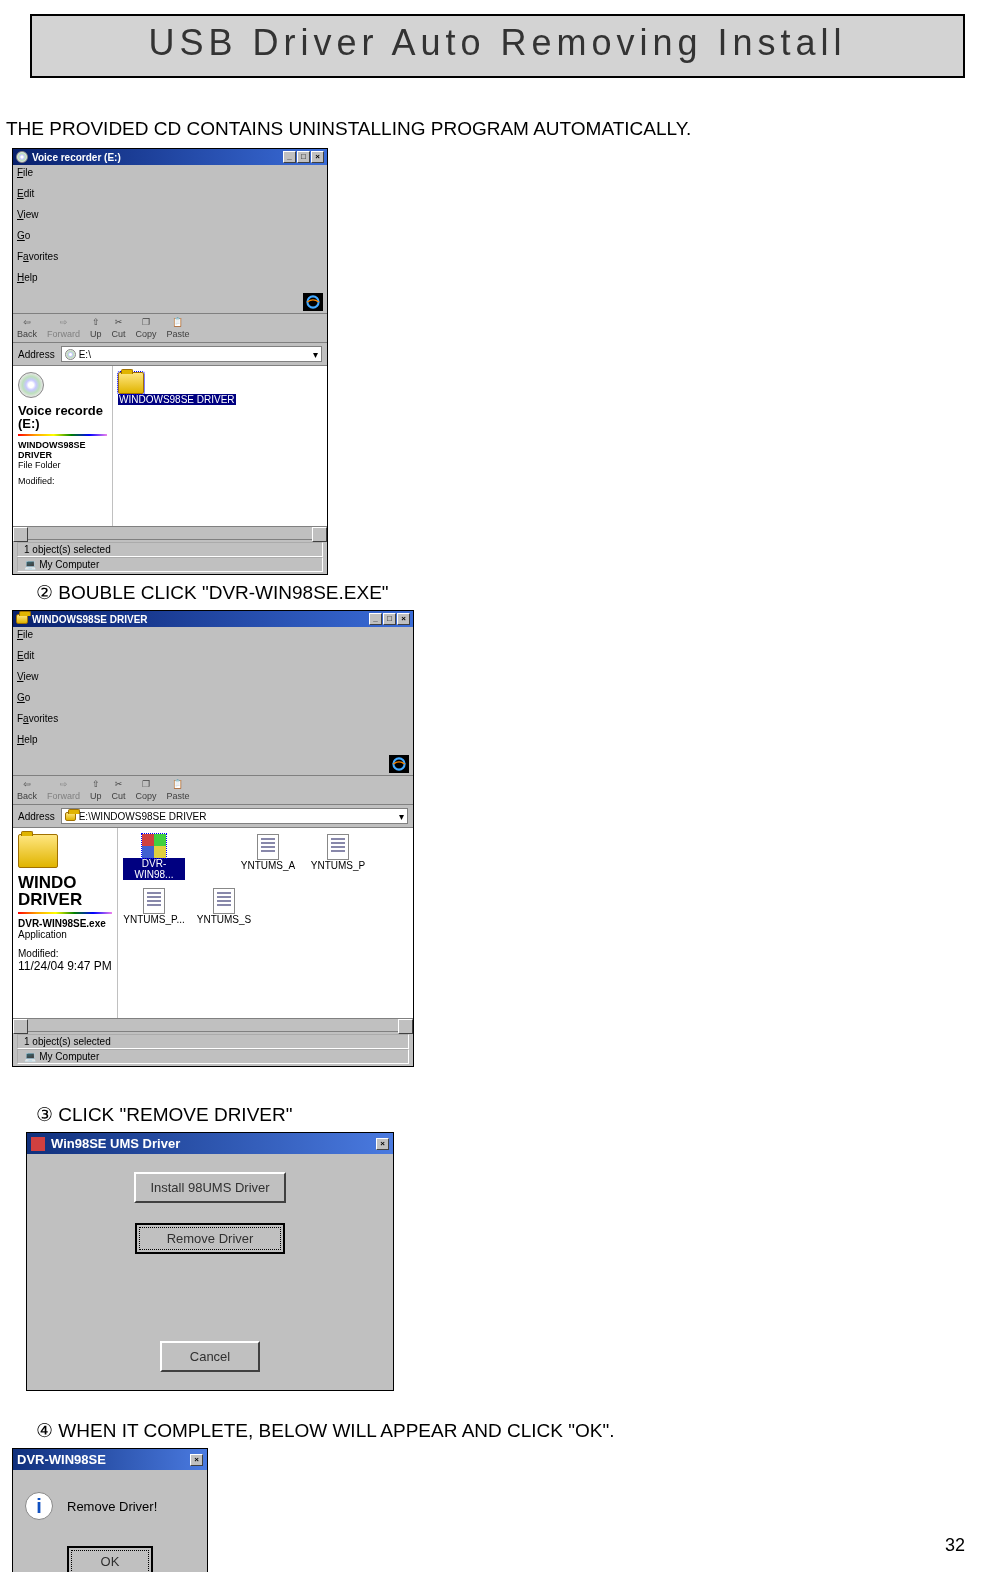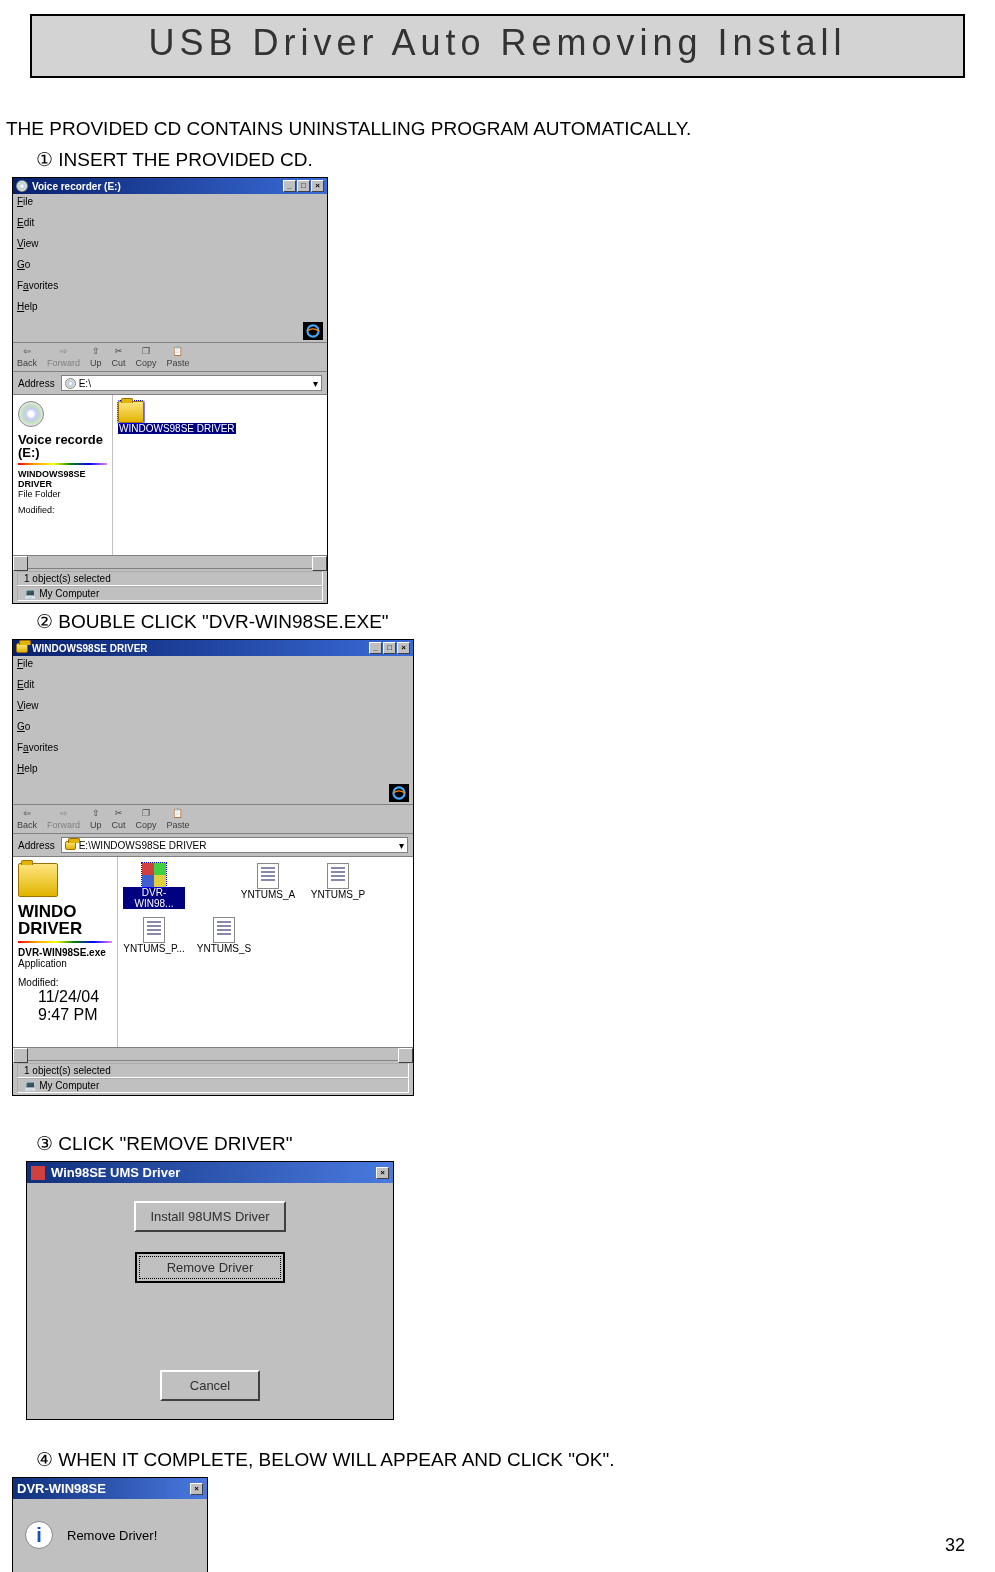--- a/index.html
+++ b/index.html
@@ -105,21 +105,20 @@
 <body>
 
 <div class="header-box">
   <span>USB Driver Auto Removing Install</span>
 </div>
 
 <div class="content">
 
   <div class="intro">THE PROVIDED CD CONTAINS UNINSTALLING PROGRAM AUTOMATICALLY.</div>
 
-  <div class="step">① INSERT THE PROVIDED CD.</div>
 
   <div class="explorer" style="width:316px;">
     <div class="titlebar">
       <div class="left">
         <span class="cd-icon" style="width:12px;height:12px;"></span>
         <span>Voice recorder (E:)</span>
       </div>
       <div class="wc">
         <div class="b">_</div>
         <div class="b">□</div>
@@ -264,21 +263,21 @@
     <div class="splitpane" style="height:190px;">
       <div class="leftpane" style="width:105px;overflow:hidden;">
         <div class="folder-icon" style="width:40px;height:34px;"></div>
         <div style="height:6px;"></div>
         <div style="font-weight:bold;font-size:17px;line-height:17px;white-space:nowrap;">WINDO<br>DRIVER</div>
         <div class="rainbow" style="margin:4px 0;"></div>
         <div style="font-weight:bold;font-size:10px;">DVR-WIN98SE.exe</div>
         <div style="font-size:10px;">Application</div>
         <div style="height:8px;"></div>
         <div style="font-size:10px;">Modified:</div>
-        <div style="font-size:16px;margin-left:20px;">11/24/04 9:47 PM</div>
+        <div style="font-size:12px;">11/24/04 9:47 PM</div>
       </div>
       <div class="rightpane">
         <div style="display:flex;gap:8px;flex-wrap:wrap;">
           <div style="text-align:center;width:62px;">
             <div class="exe-icon" style="margin:0 auto;outline:1px dotted #00f;">
               <div style="background:#d04040;"></div>
                 <div style="background:#40d040;"></div>
               <div style="background:#4060d0;"></div>
                 <div style="background:#e0d040;"></div>
             </div>

